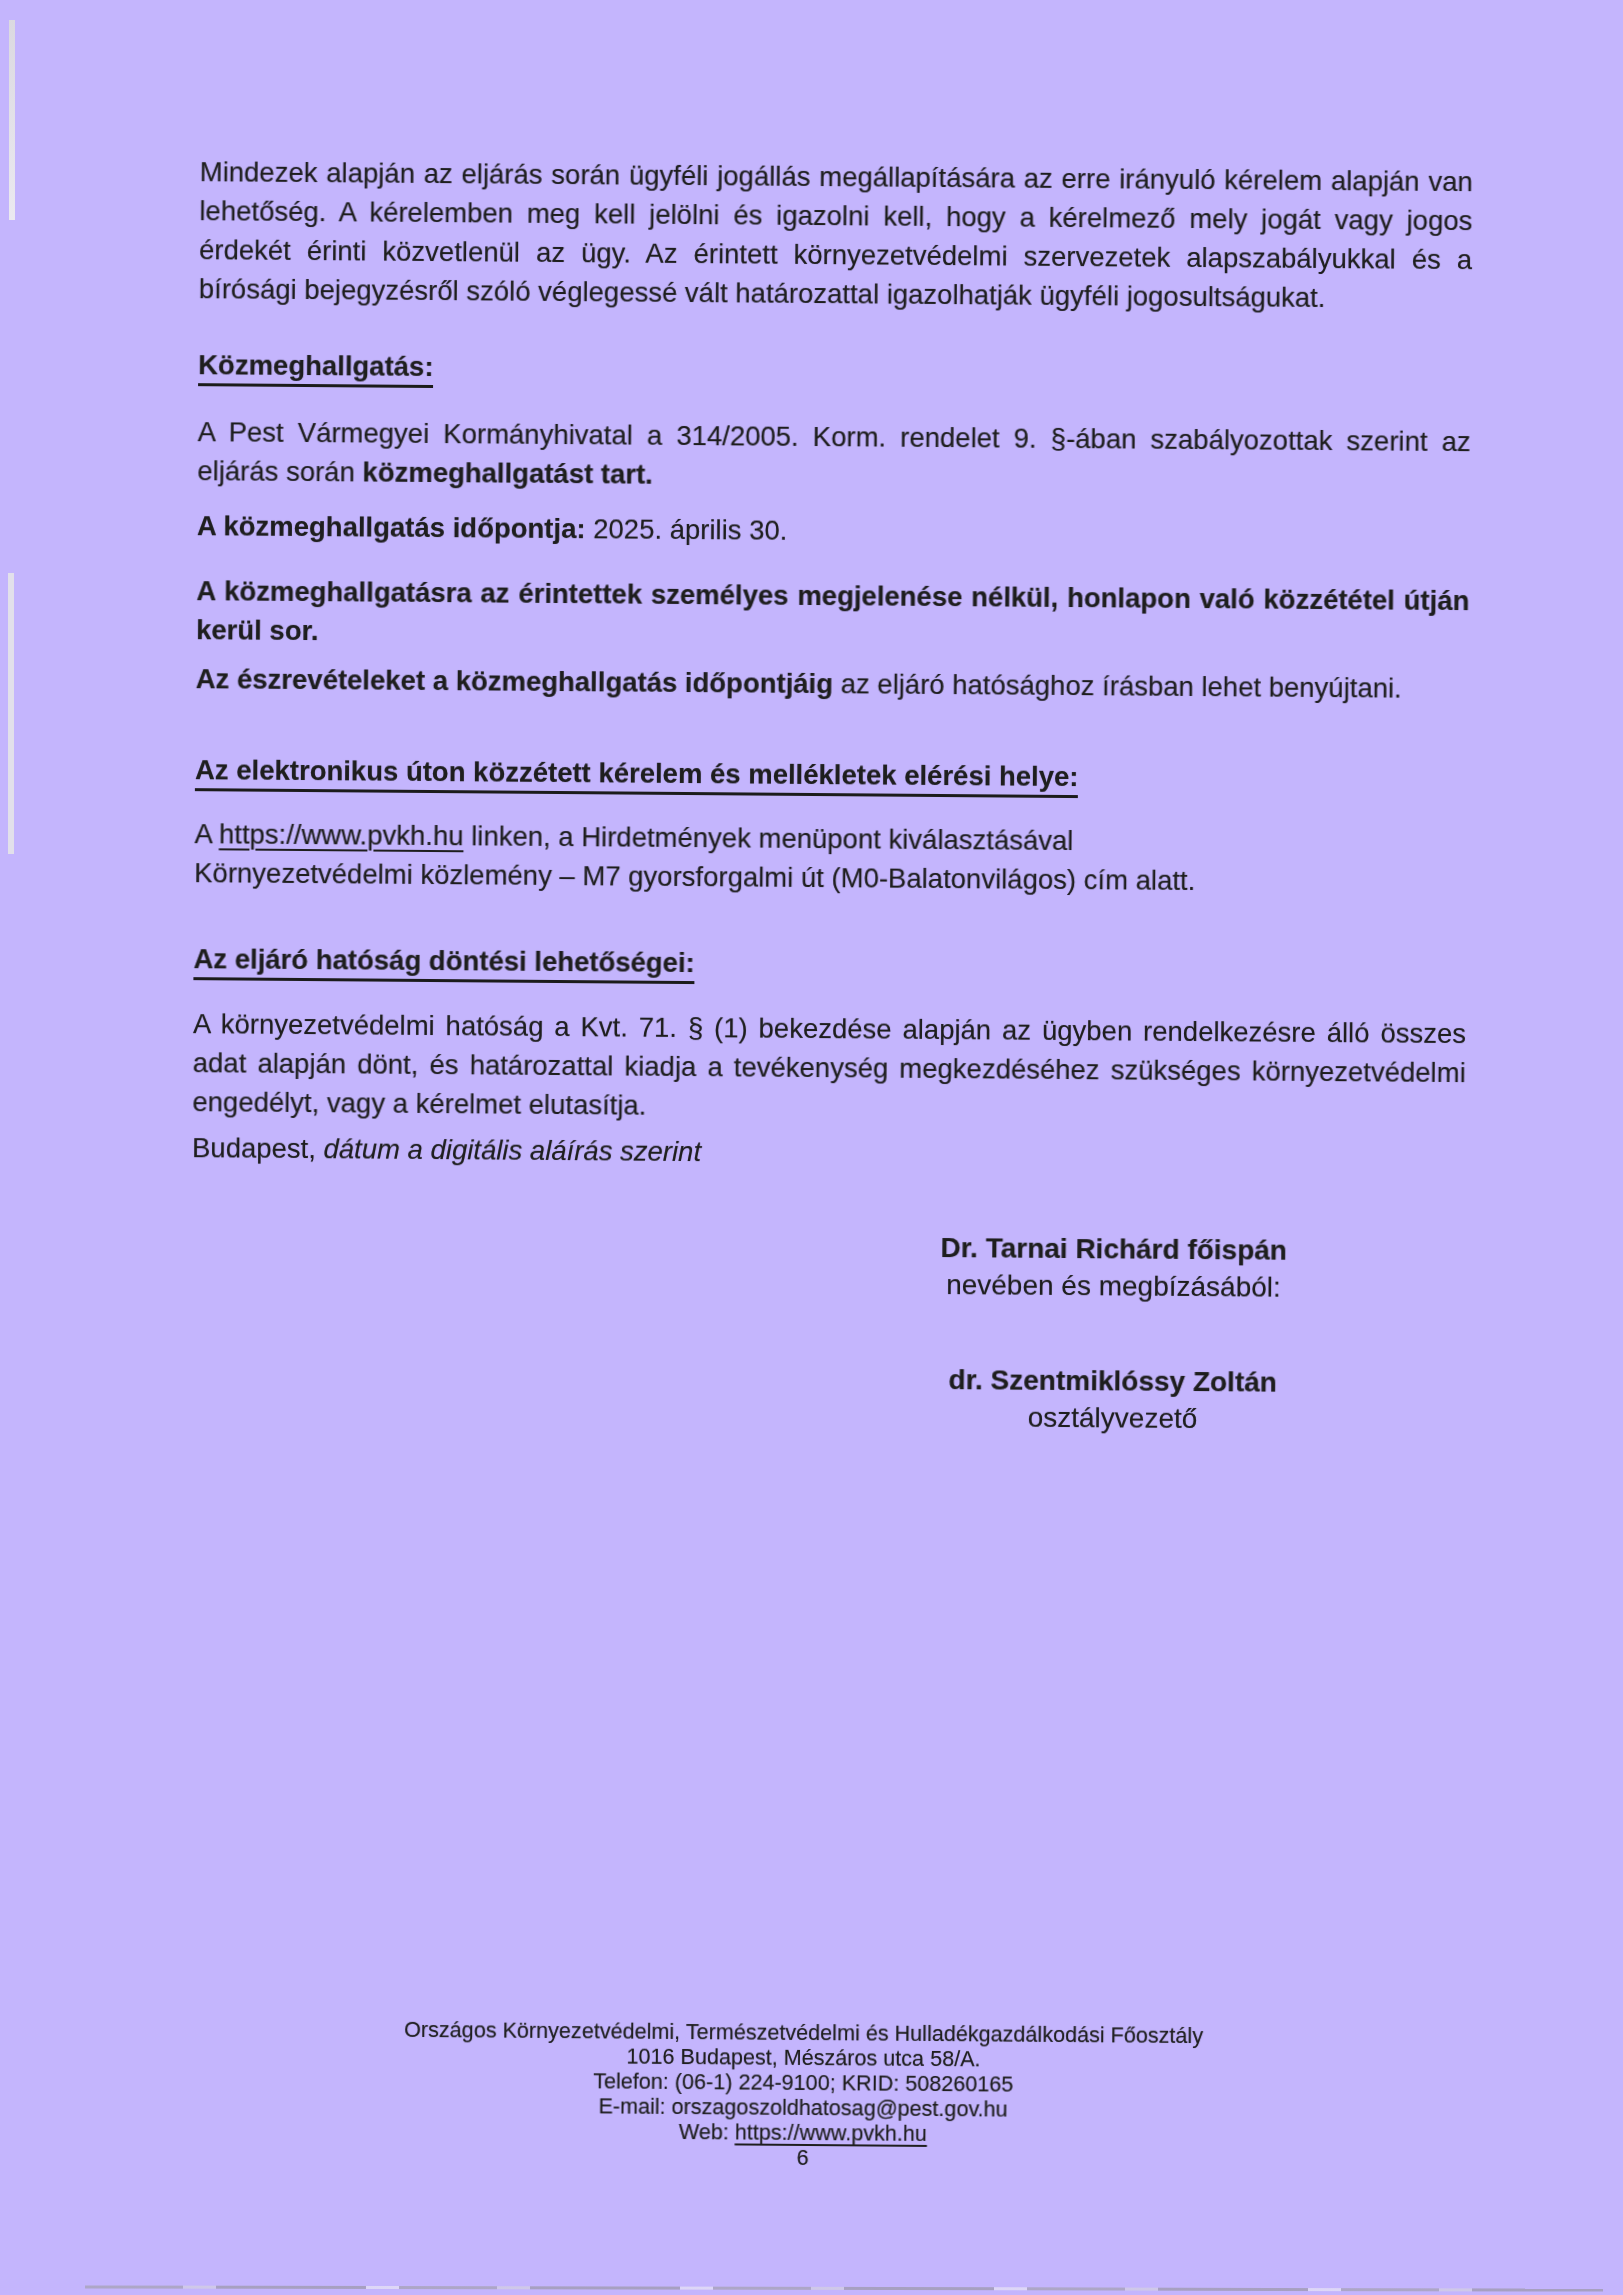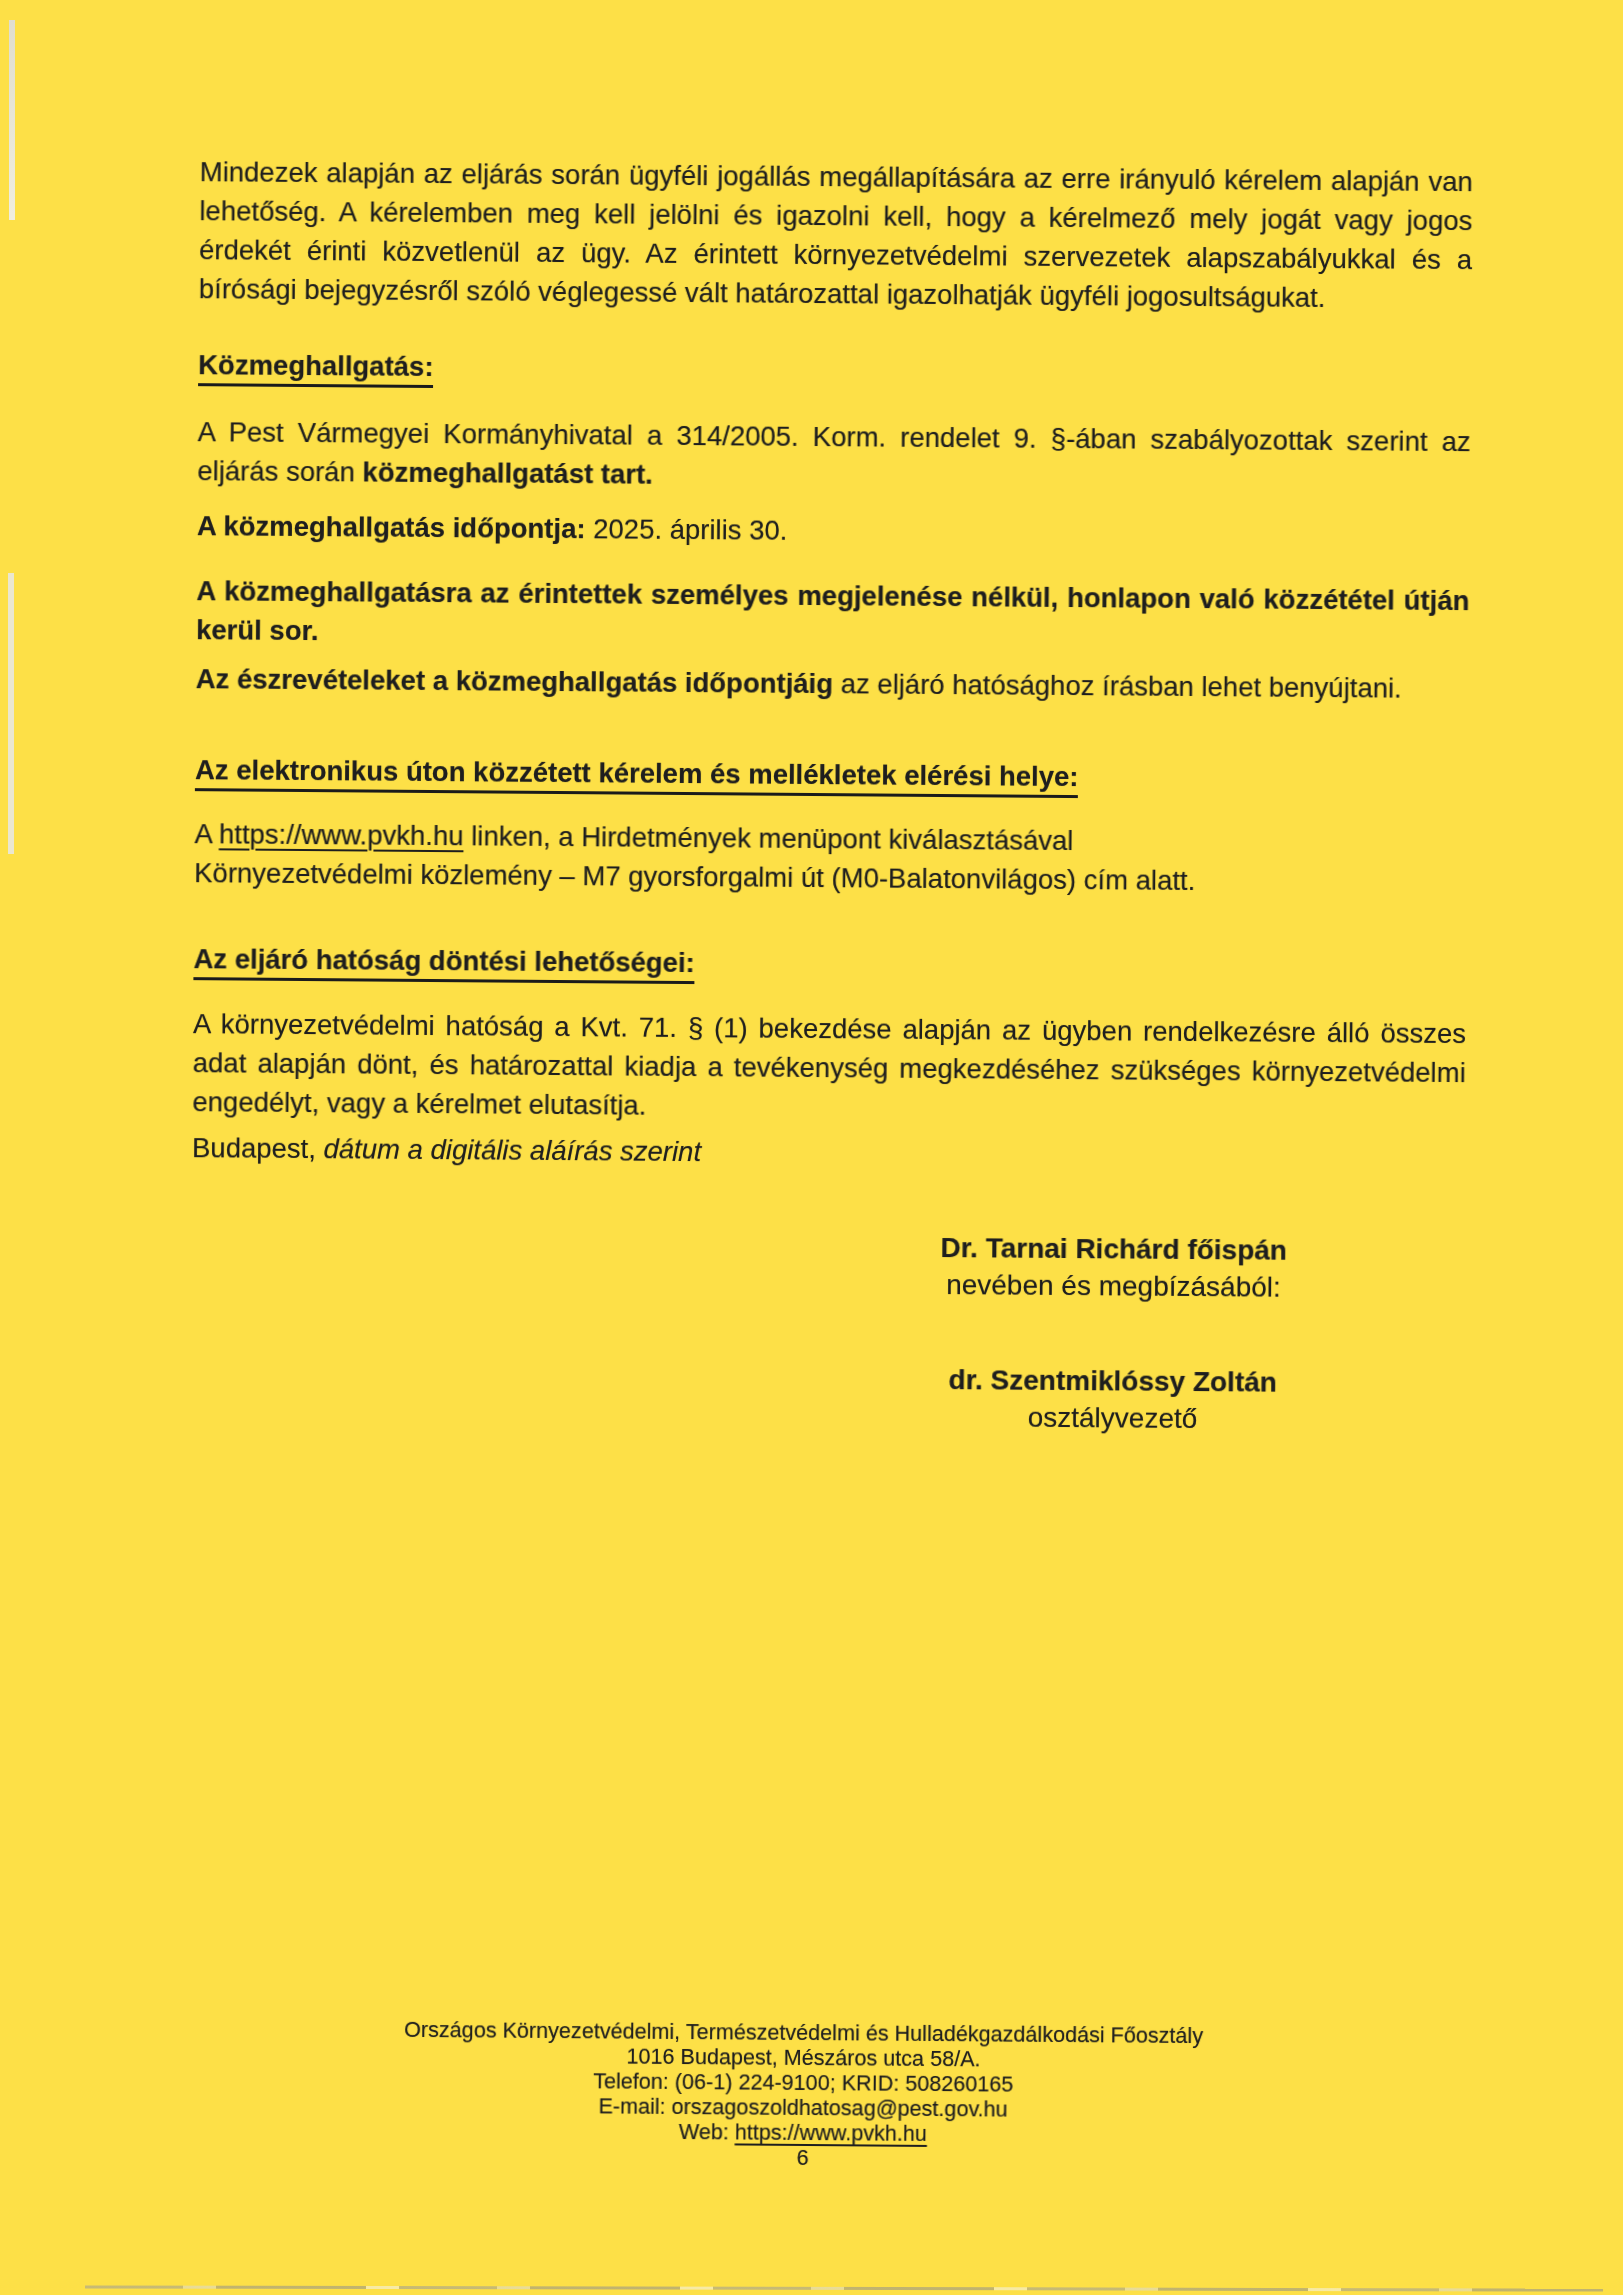--- a/index.html
+++ b/index.html
@@ -4,21 +4,21 @@
 <style>
   html, body {
     margin: 0;
     padding: 0;
     background: #ffffff;
   }
   .sheet {
     position: relative;
     width: 1623px;
     height: 2295px;
-    background: #fde047;
+    background: #c4b5fd;
     overflow: hidden;
     font-family: "Liberation Sans", "DejaVu Sans", sans-serif;
     color: #1e1e1e;
   }
   
   .scan {
     position: absolute;
     inset: 0;
     transform: rotate(0.45deg);
     transform-origin: 50% 45%;

